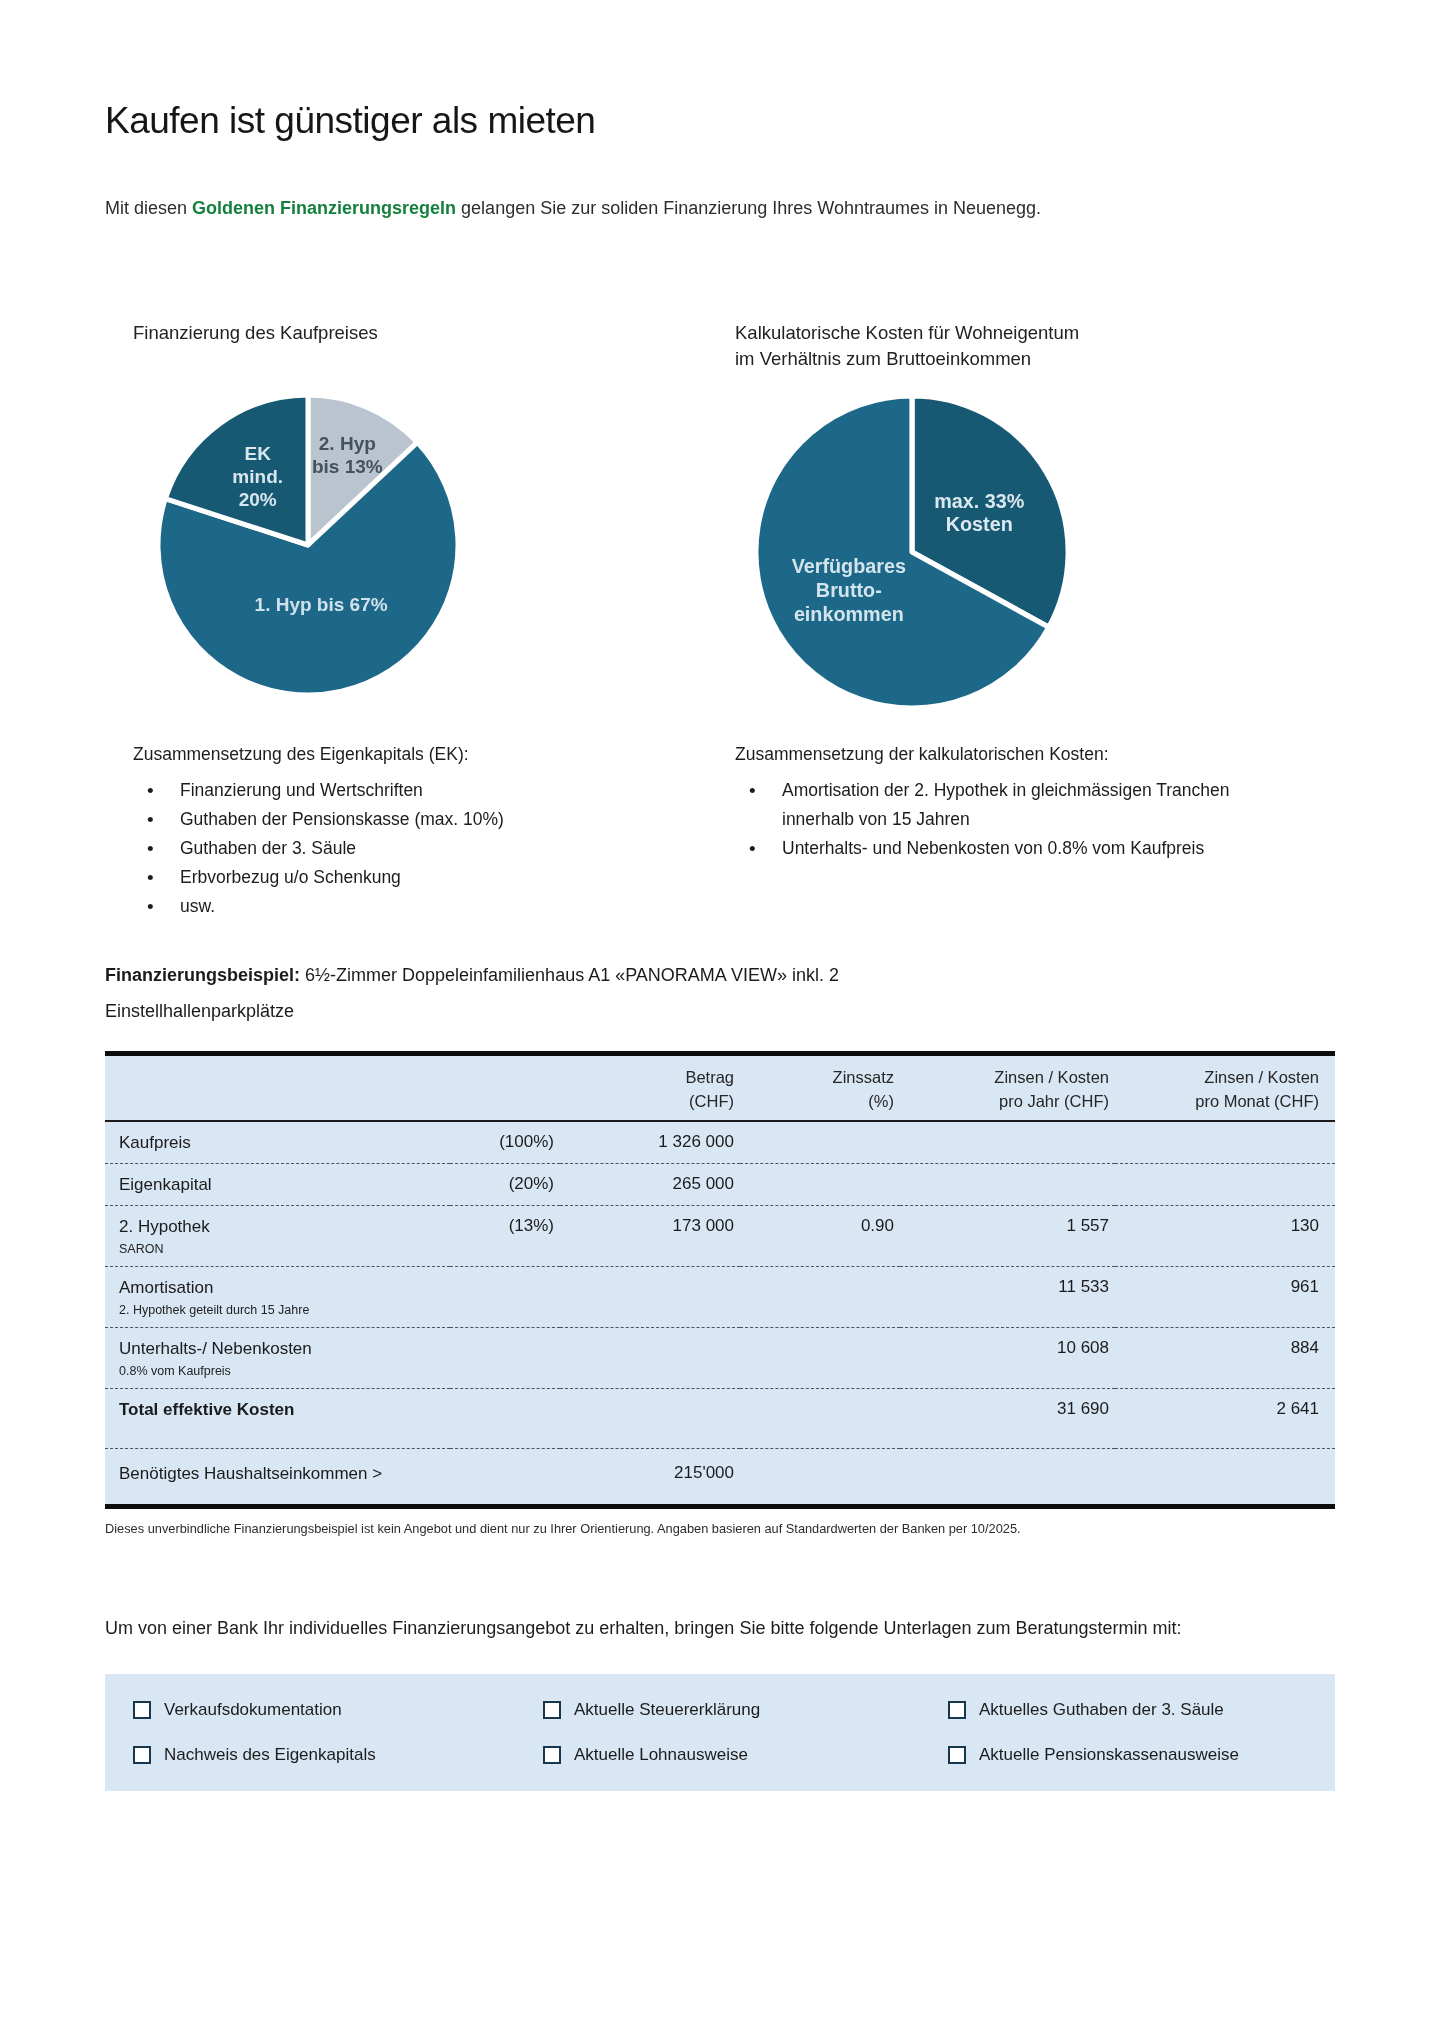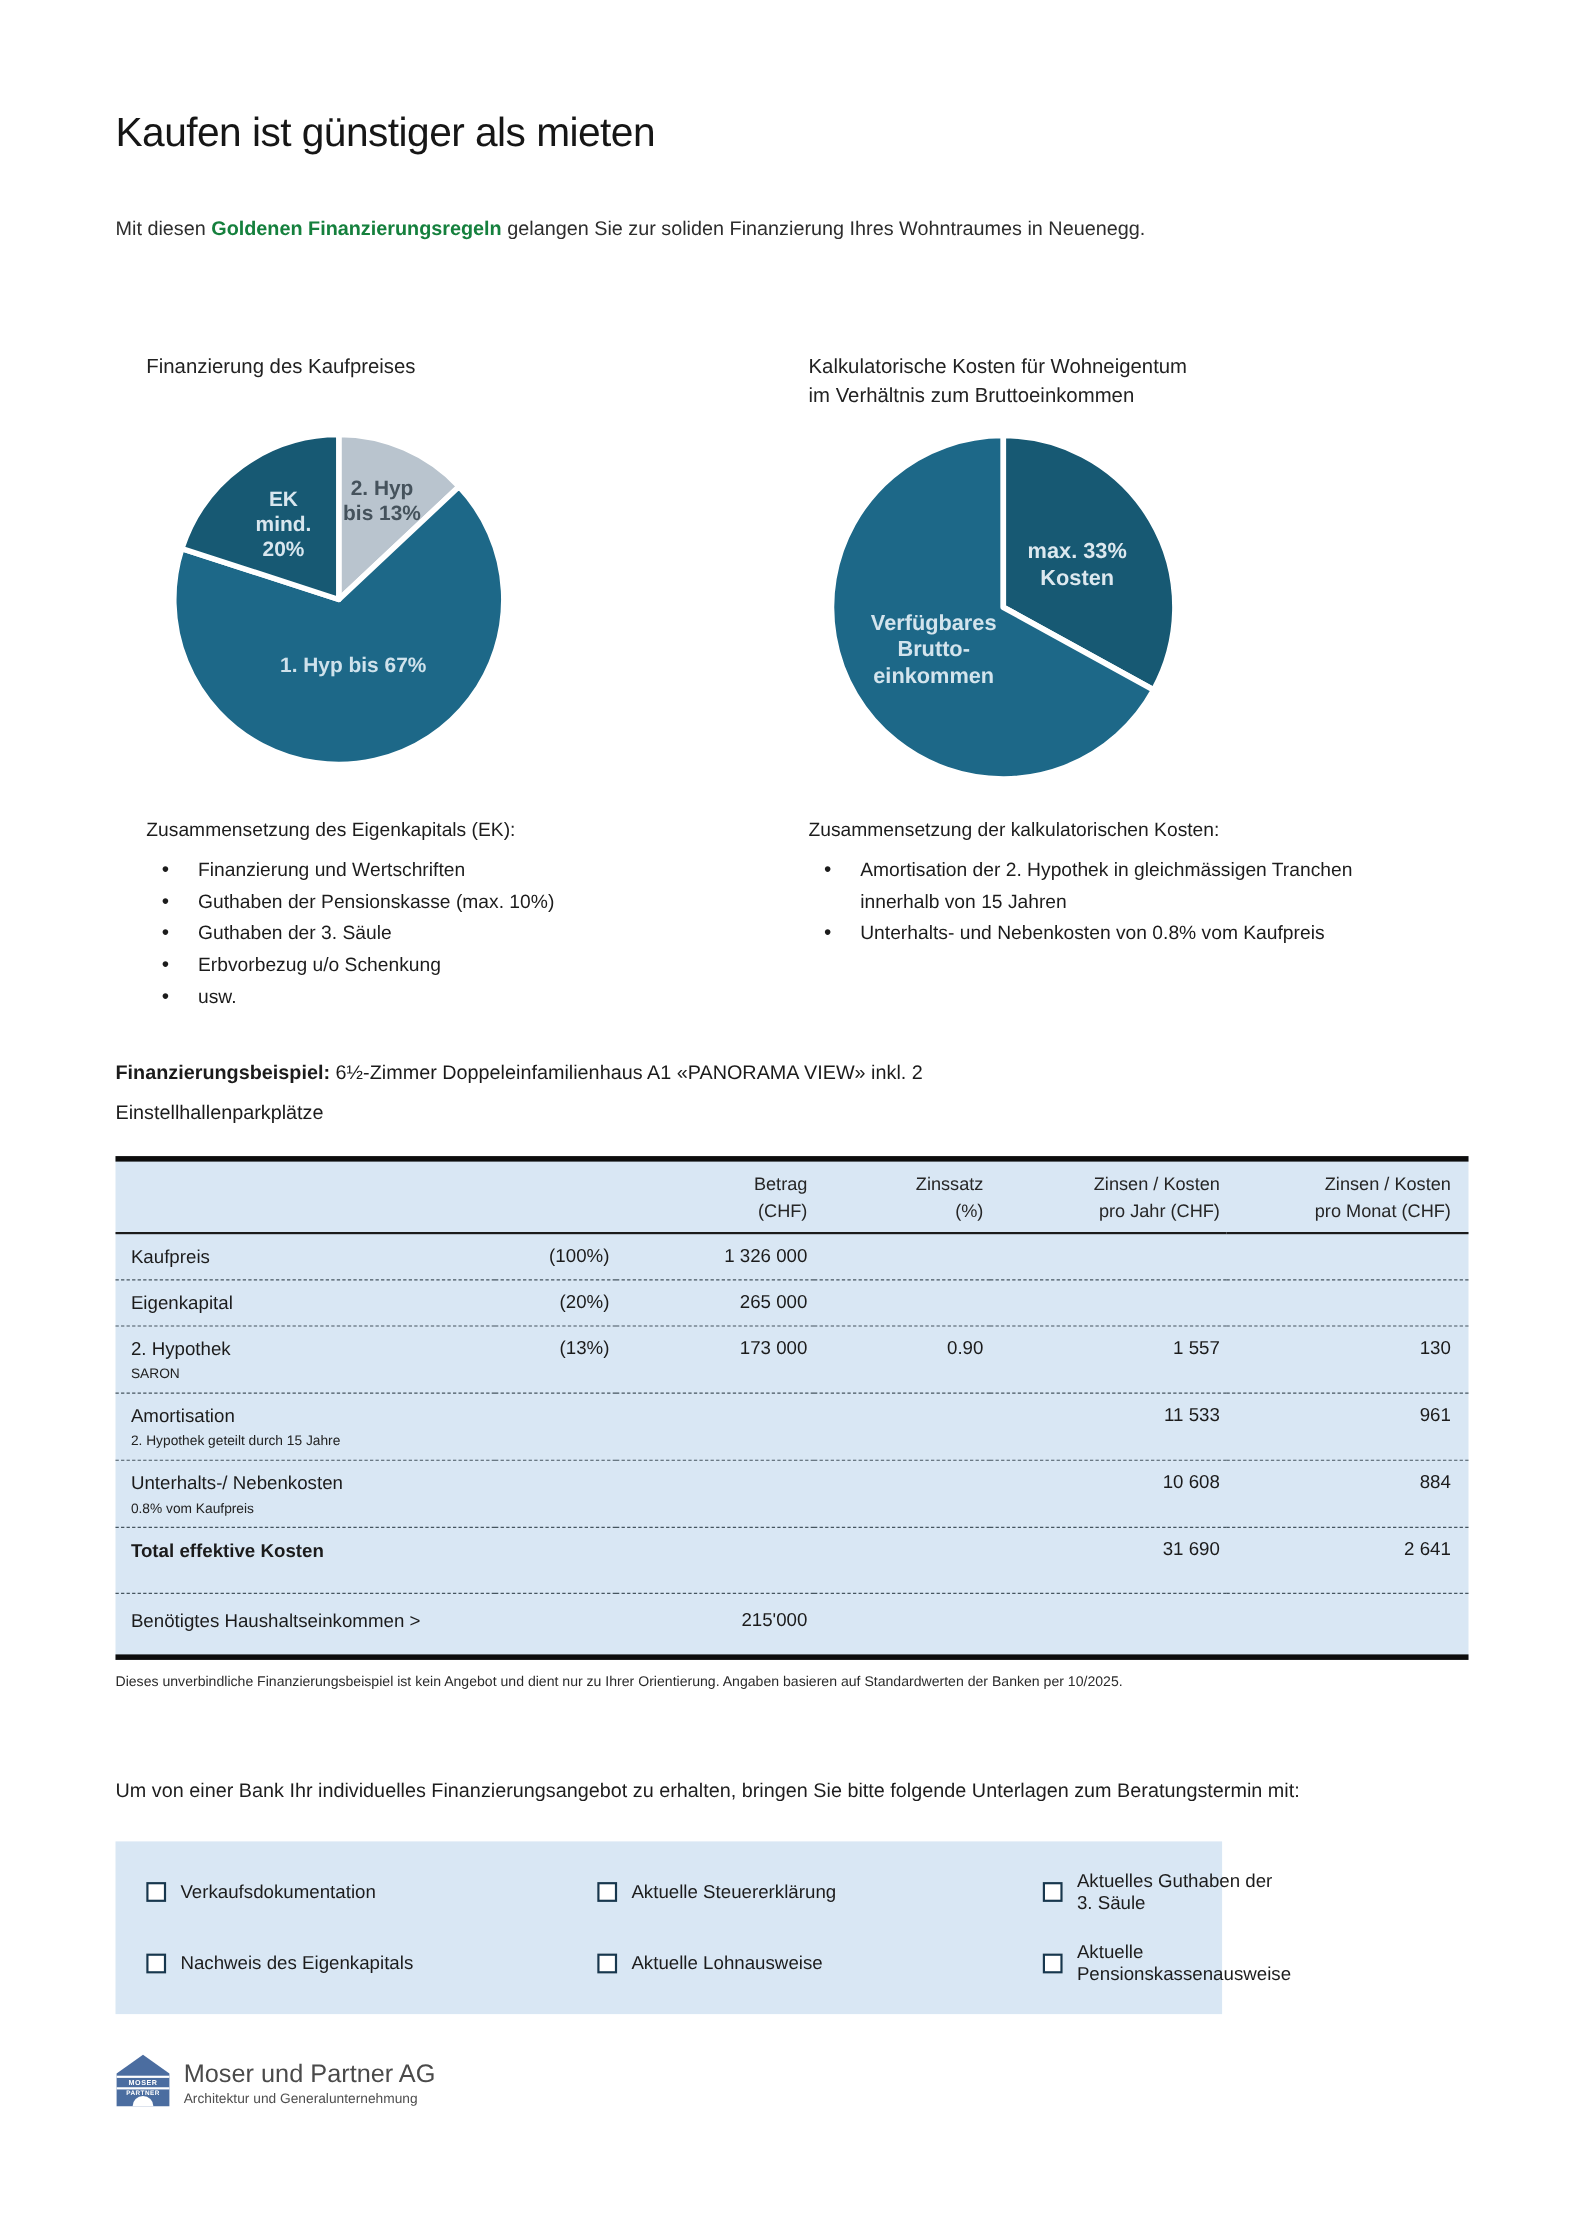--- a/index.html
+++ b/index.html
@@ -43,21 +43,21 @@
   .row-label { line-height:22px; }
   .row-sublabel { font-size:12.5px; line-height:16px; margin-top:3px; color:#222; }
   tr.total-row td { padding-bottom:27px; }
   tr.total-row .row-label { font-weight:700; }
   .income-row td { padding-top:14px; padding-bottom:19px; }
 
   .footnote { margin-top:12px; font-size:12.8px; color:#2b2b2b; width:1240px; }
 
   .docs-intro { margin-top:70px; font-size:18px; line-height:44px; max-width:1270px; color:#1d1d1d; }
 
-  .checklist { margin-top:24px; width:1006px; box-sizing:border-box; background:var(--panel-bg,#d9e7f4); padding:26px 0 26px 28px; display:grid; grid-template-columns:410px 405px auto; row-gap:25px; }
+  .checklist { margin-top:24px; width:1230px; box-sizing:border-box; background:var(--panel-bg,#d9e7f4); padding:26px 0 26px 28px; display:grid; grid-template-columns:410px 405px auto; row-gap:25px; }
   .check-item { display:flex; align-items:center; font-size:17px; color:#1c1c1c; }
   .checkbox { width:14px; height:14px; border:2.5px solid var(--checkbox-border,#17374e); background:#fff; margin-right:13px; flex:0 0 auto; }
 
   .logo-row { margin-top:36px; display:flex; align-items:center; }
   .logo-text { margin-left:12px; }
   .company { font-size:23px; color:#4a4a4a; line-height:26px; }
   .tagline { font-size:12.5px; color:#4f4f4f; margin-top:3px; }
 </style>
 </head>
 <body>
@@ -250,30 +250,14 @@
       <div class="check-item">
         <span class="checkbox"></span>
         <span>Aktuelle Lohnausweise</span>
       </div>
       <div class="check-item">
         <span class="checkbox"></span>
         <span>Aktuelle Pensionskassenausweise</span>
       </div>
     </div>
 
-  <div class="logo-row">
-    <div class="logo-icon">
-      <svg width="50" height="48" viewBox="0 0 50 48">
-        <path d="M25 1 L49 18 L49 48 L1 48 L1 18 Z" fill="#4b6da0"></path>
-        <rect x="1" y="20" width="48" height="2" fill="#ffffff"></rect>
-        <rect x="1" y="30.5" width="48" height="2" fill="#ffffff"></rect>
-        <path d="M15.5 48 A9.5 9.5 0 0 1 34.5 48 Z" fill="#ffffff"></path>
-        <text x="25" y="28.5" text-anchor="middle" fill="#ffffff" font-size="6.5" font-weight="bold" letter-spacing="0.5">MOSER</text>
-        <text x="25" y="38" text-anchor="middle" fill="#ffffff" font-size="5.8" font-weight="bold" letter-spacing="0.4">PARTNER</text>
-      </svg>
-    </div>
-    <div class="logo-text">
-      <div class="company">Moser und Partner AG</div>
-      <div class="tagline">Architektur und Generalunternehmung</div>
-    </div>
-  </div>
 
 </div>
 
 </body></html>

